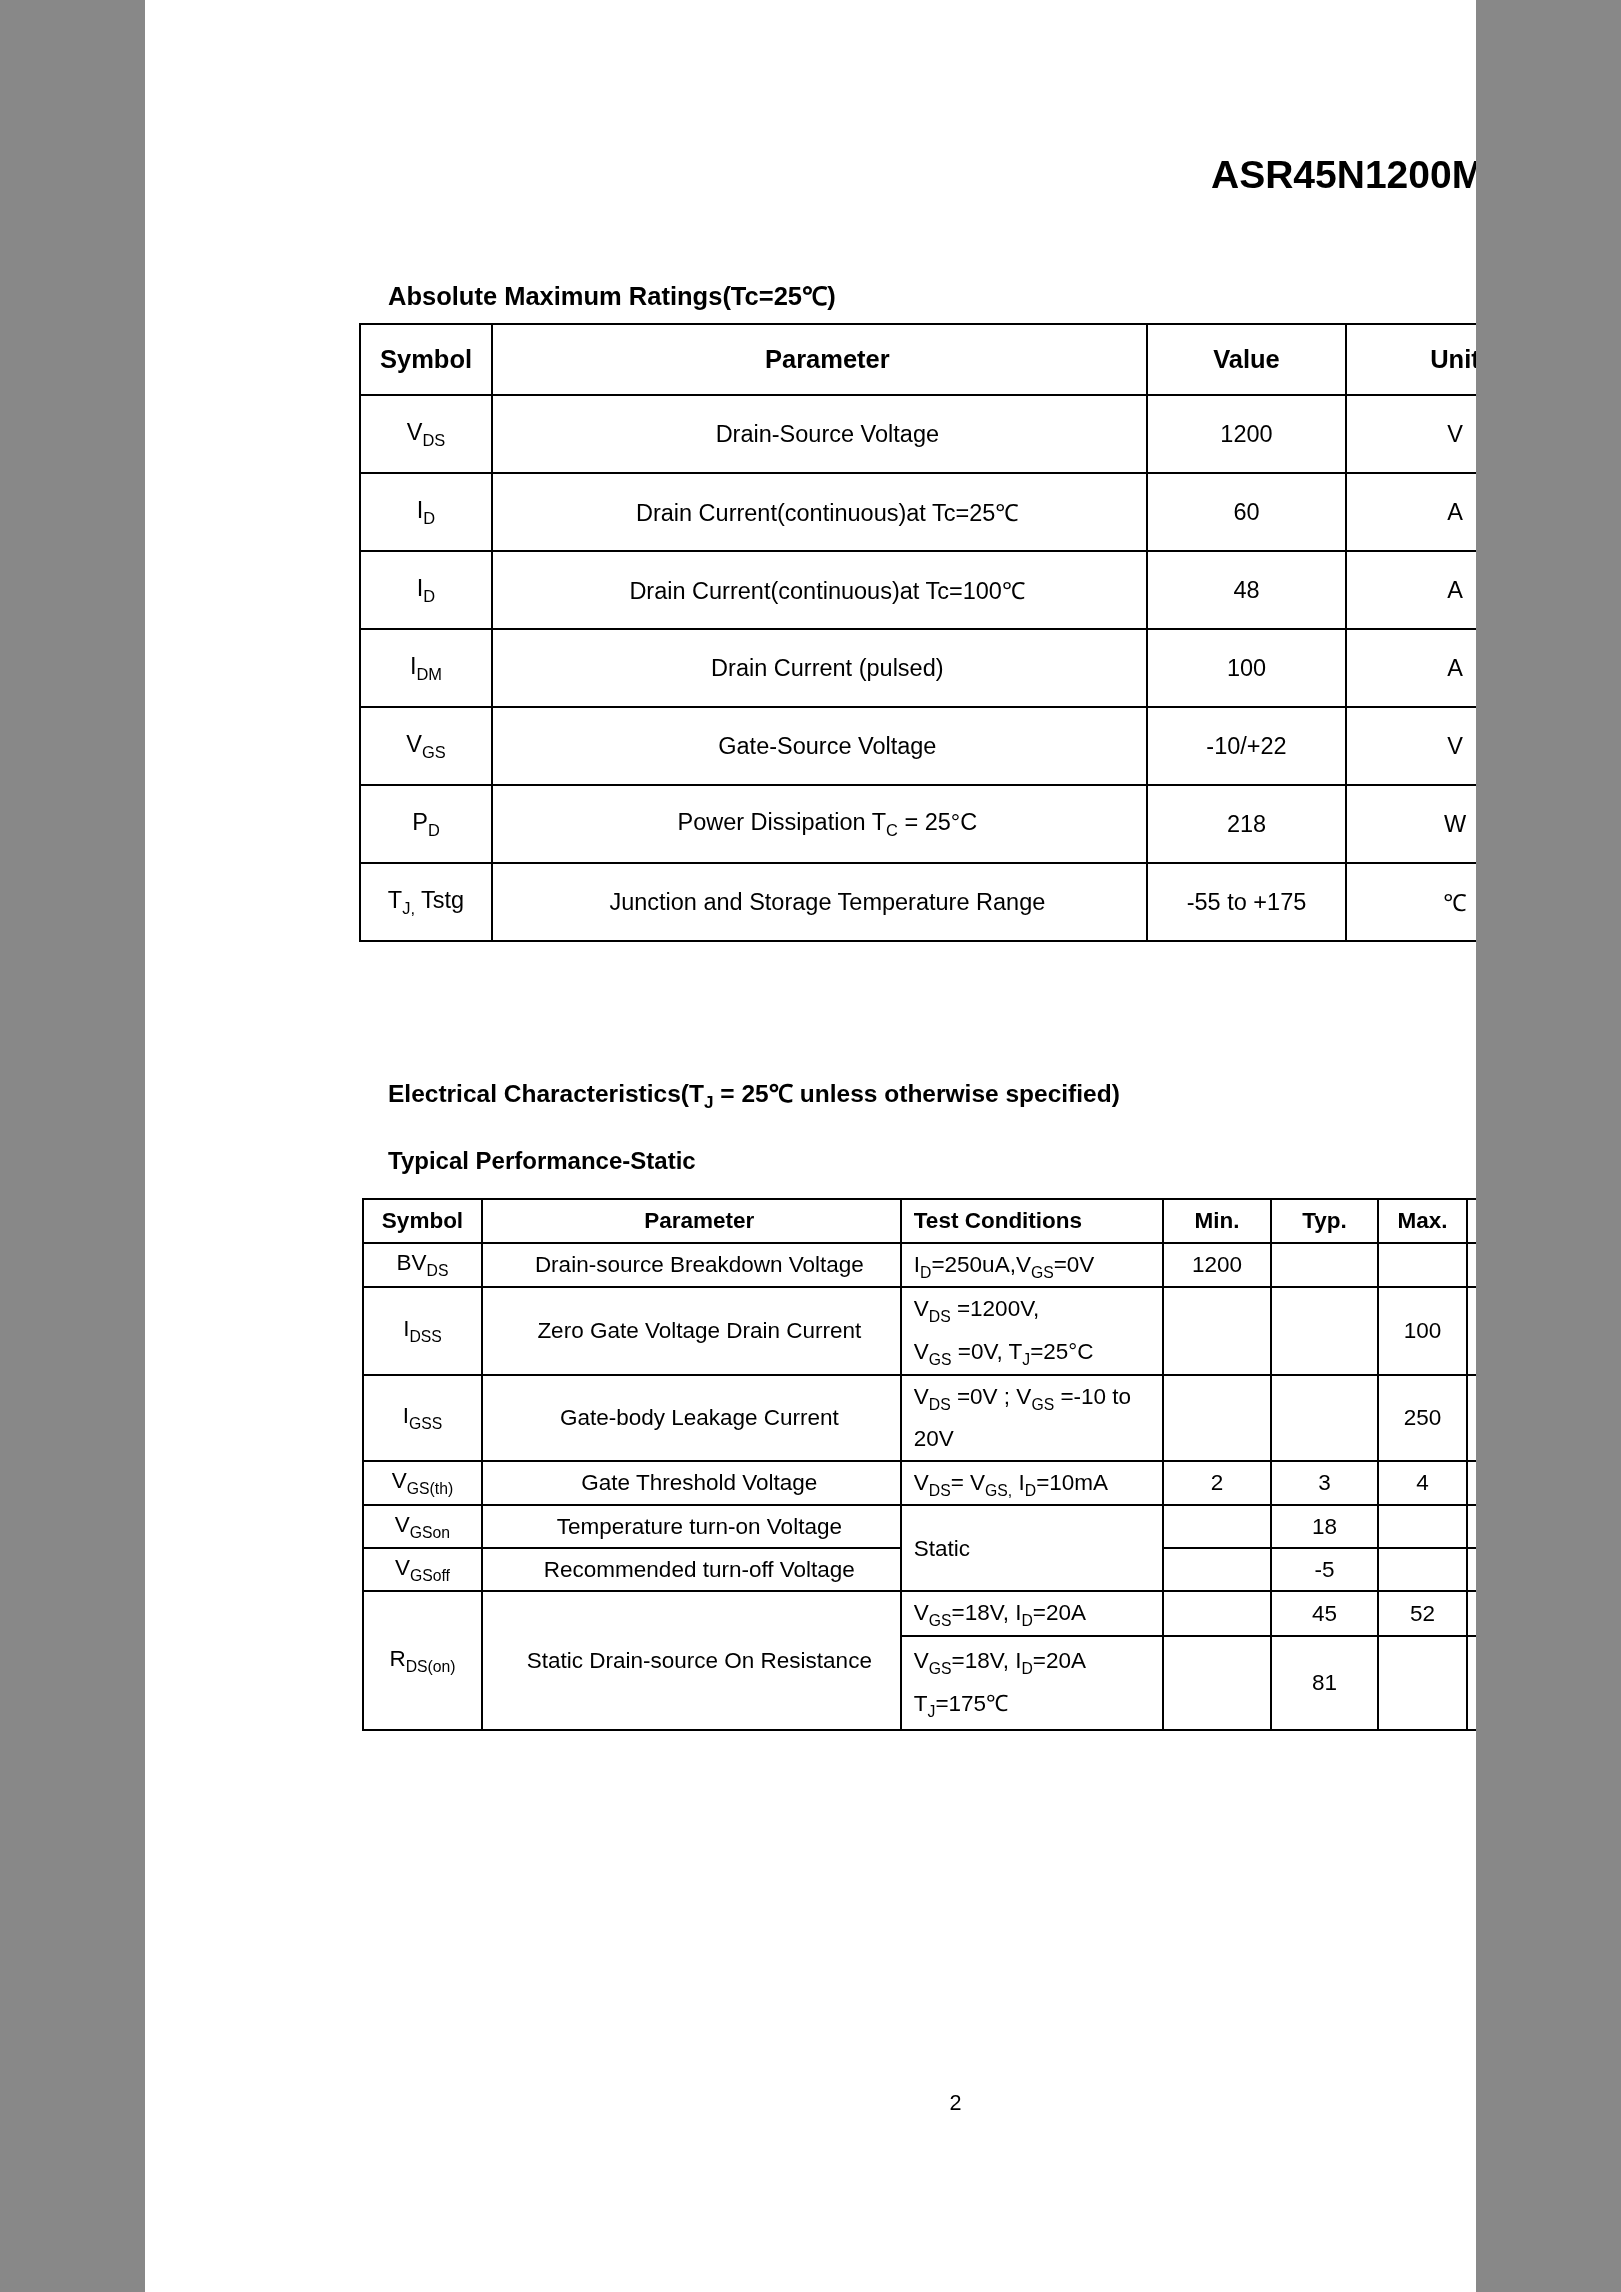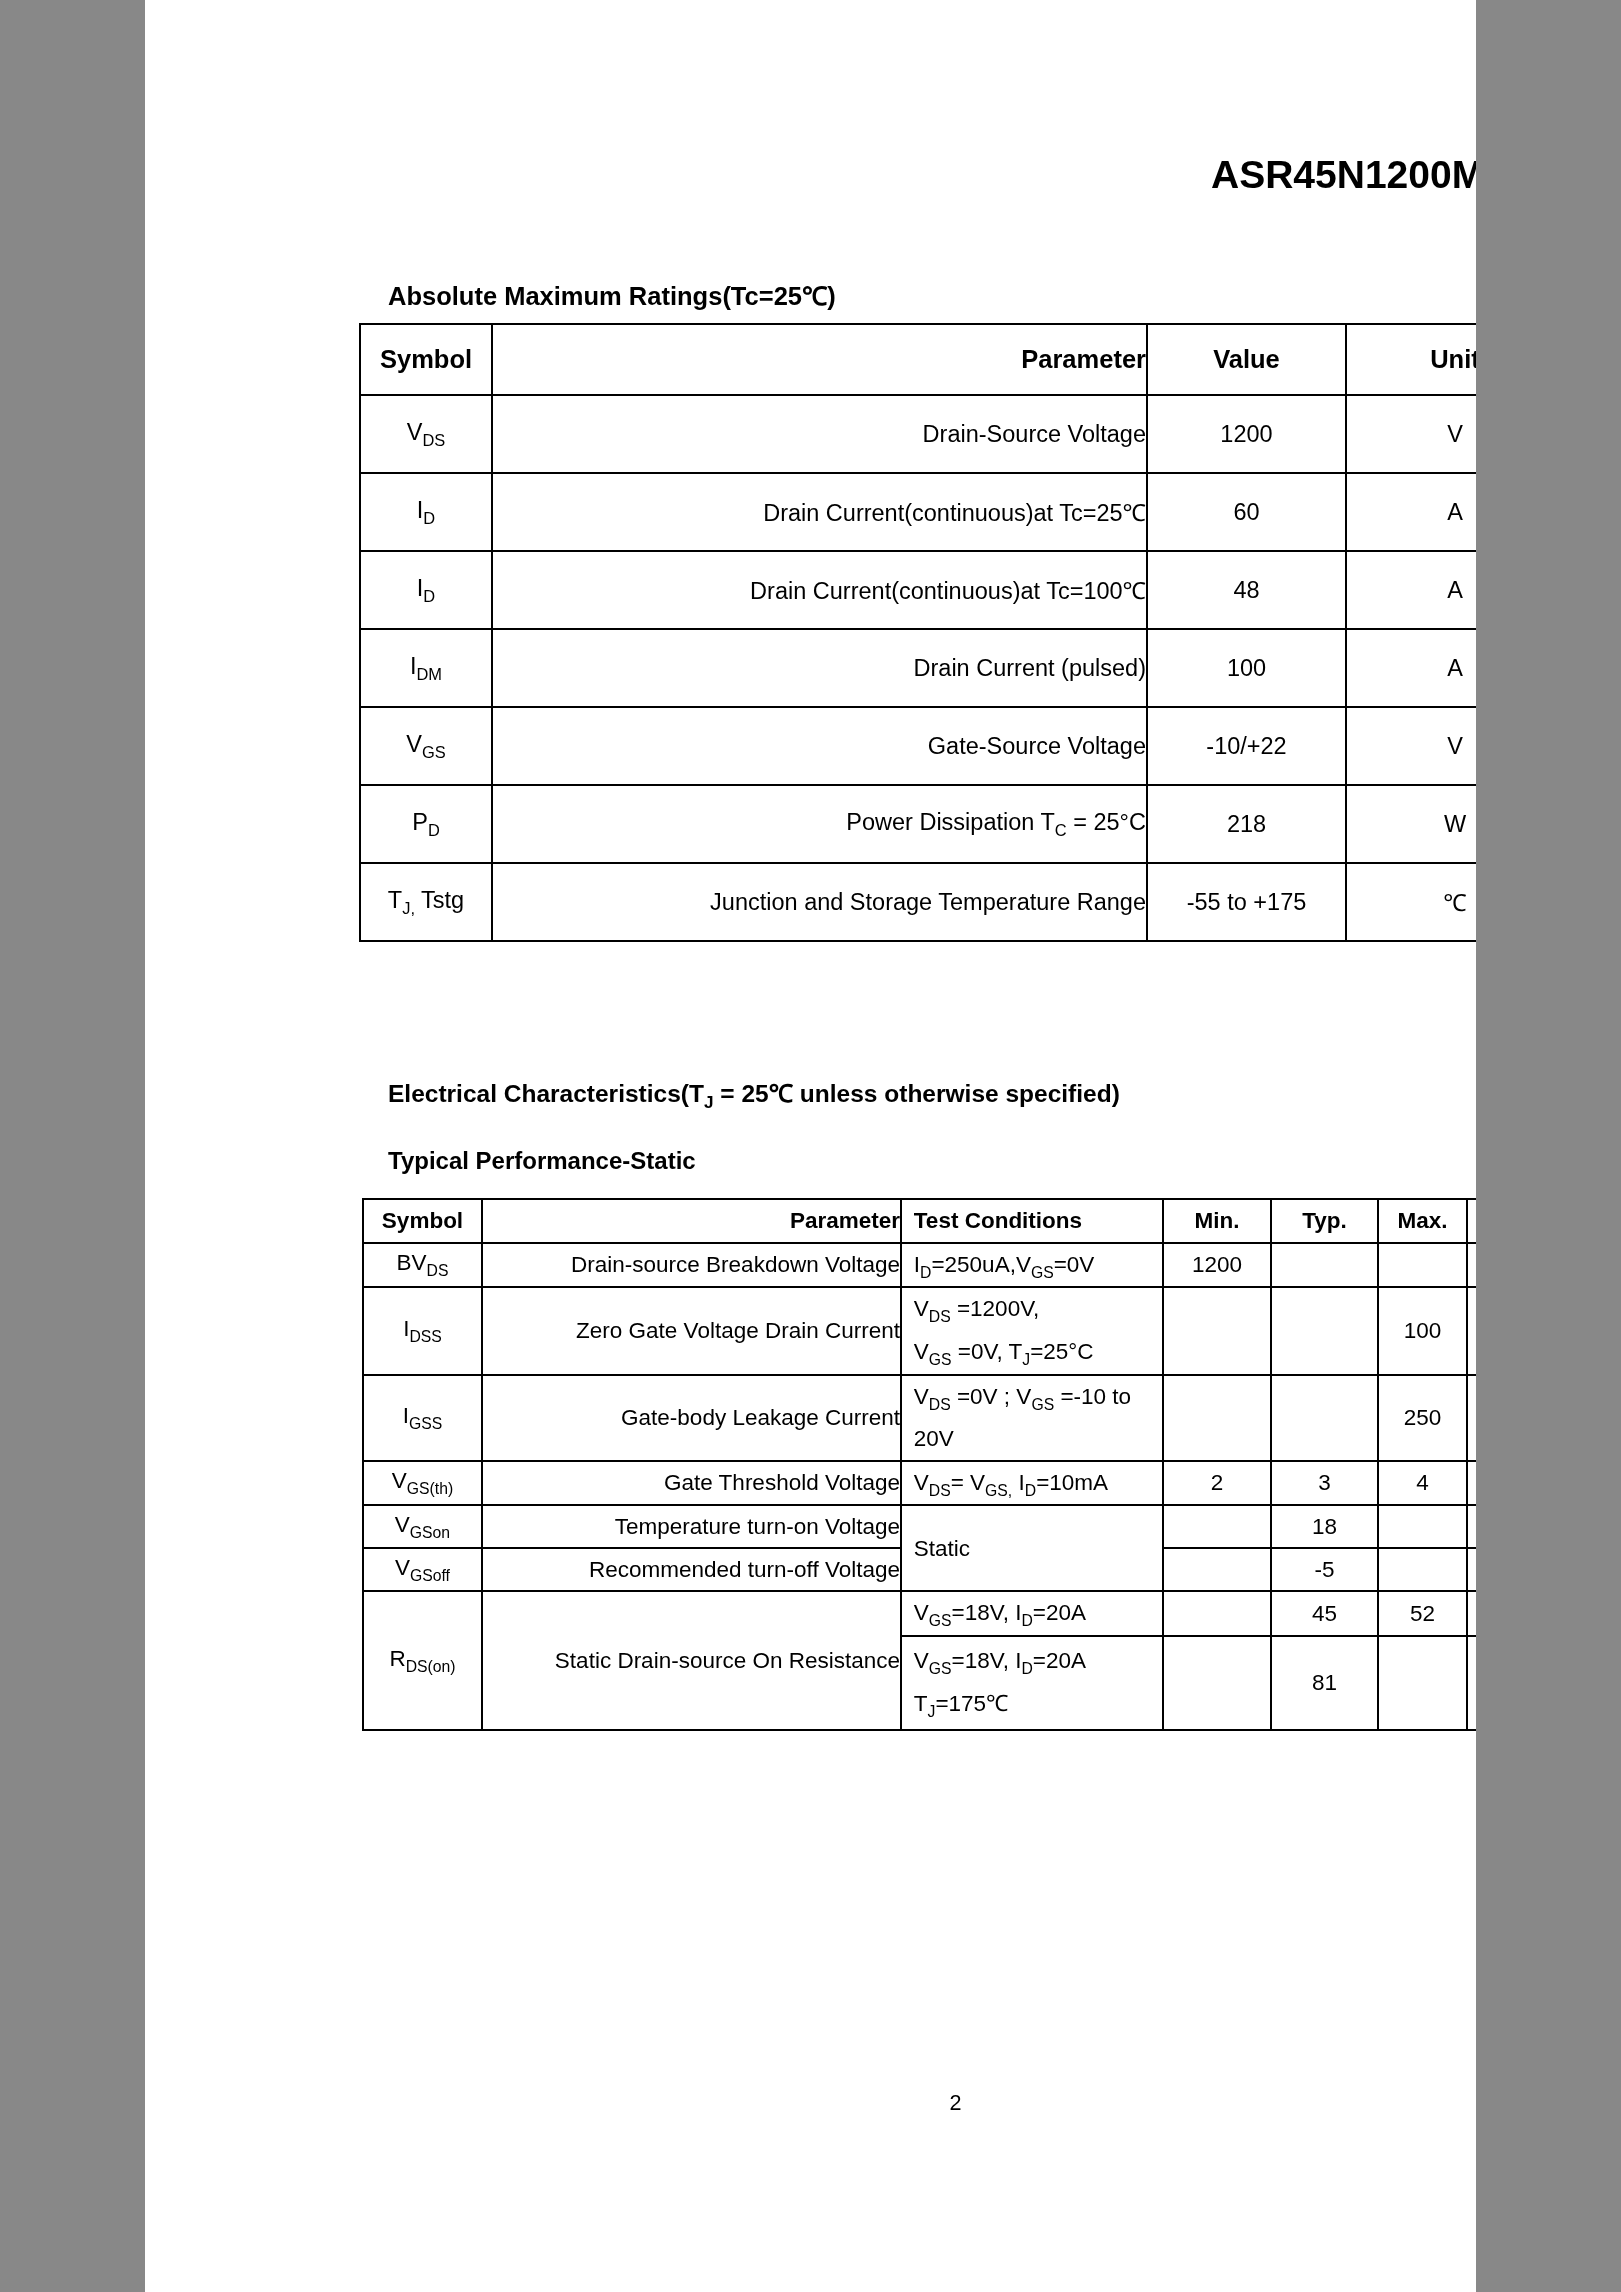--- a/index.html
+++ b/index.html
@@ -42,21 +42,21 @@
     overflow:hidden;
   }
   
   #abs-table{top:323px;left:214px;width:1204px;font-size:23.5px;}
   #abs-table th{font-size:25.5px;font-weight:bold;height:69px;}
   #abs-table td{height:76px;}
   
   #elec-table{top:1198px;left:217px;width:1178px;font-size:22.5px;}
   #elec-table th{font-size:22.5px;font-weight:bold;height:39px;}
   .c{text-align:center;}
-  .l{text-align:right;padding-left:15.7px;}
+  .l{text-align:center;padding-left:15.7px;}
   .tc{text-align:left;padding-left:11.8px;padding-right:7px;line-height:1.85;}
   sub{font-size:70%;}
   .h46{height:41px;}
   .h88{height:82px;}
   .h67{height:62px;}
   .h98{height:92px;}
   .page-number{
     position:absolute;
     top:2090px;
     left:0;width:1621px;

